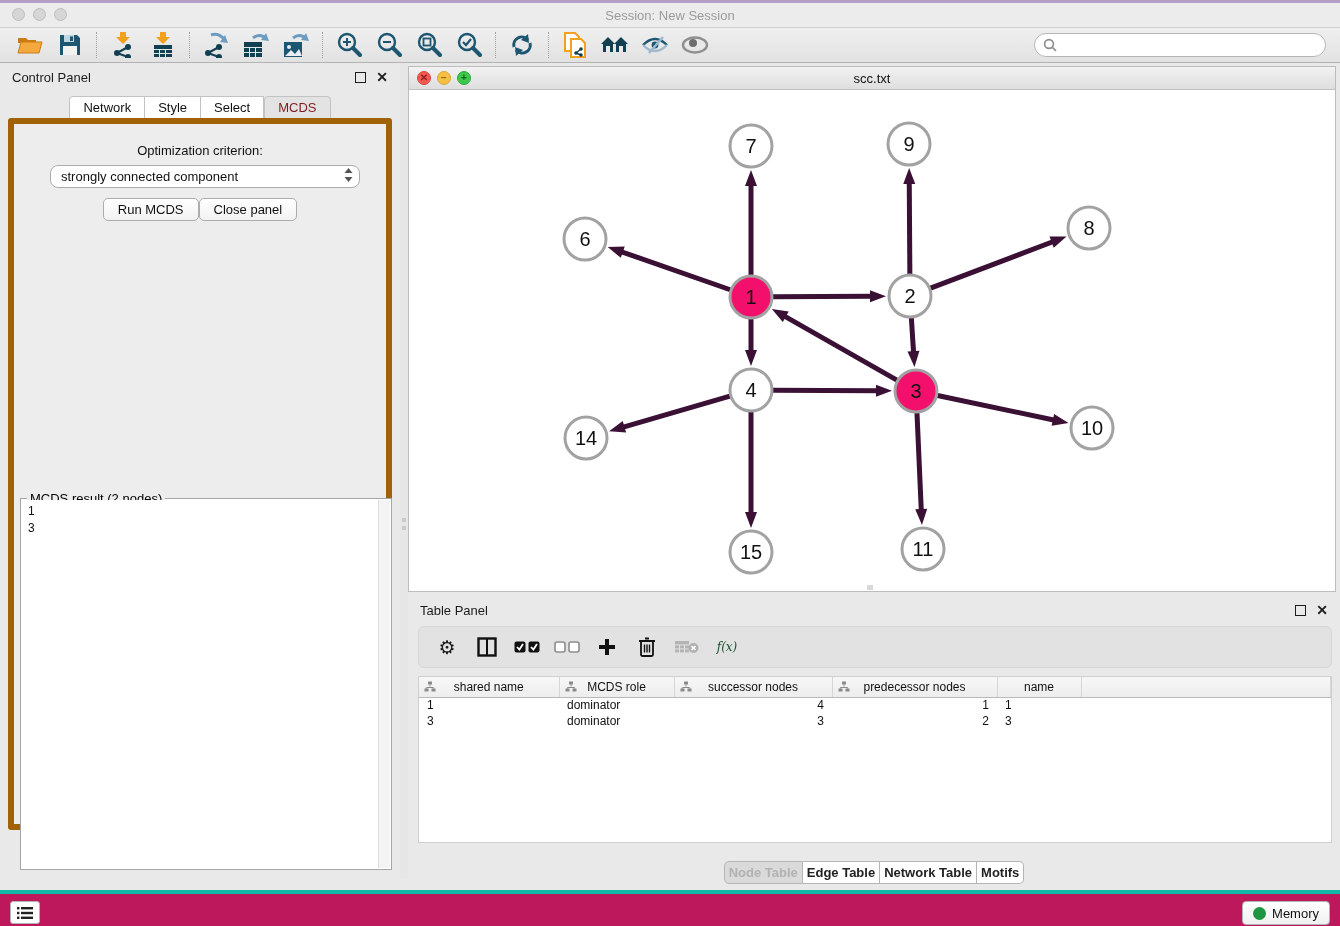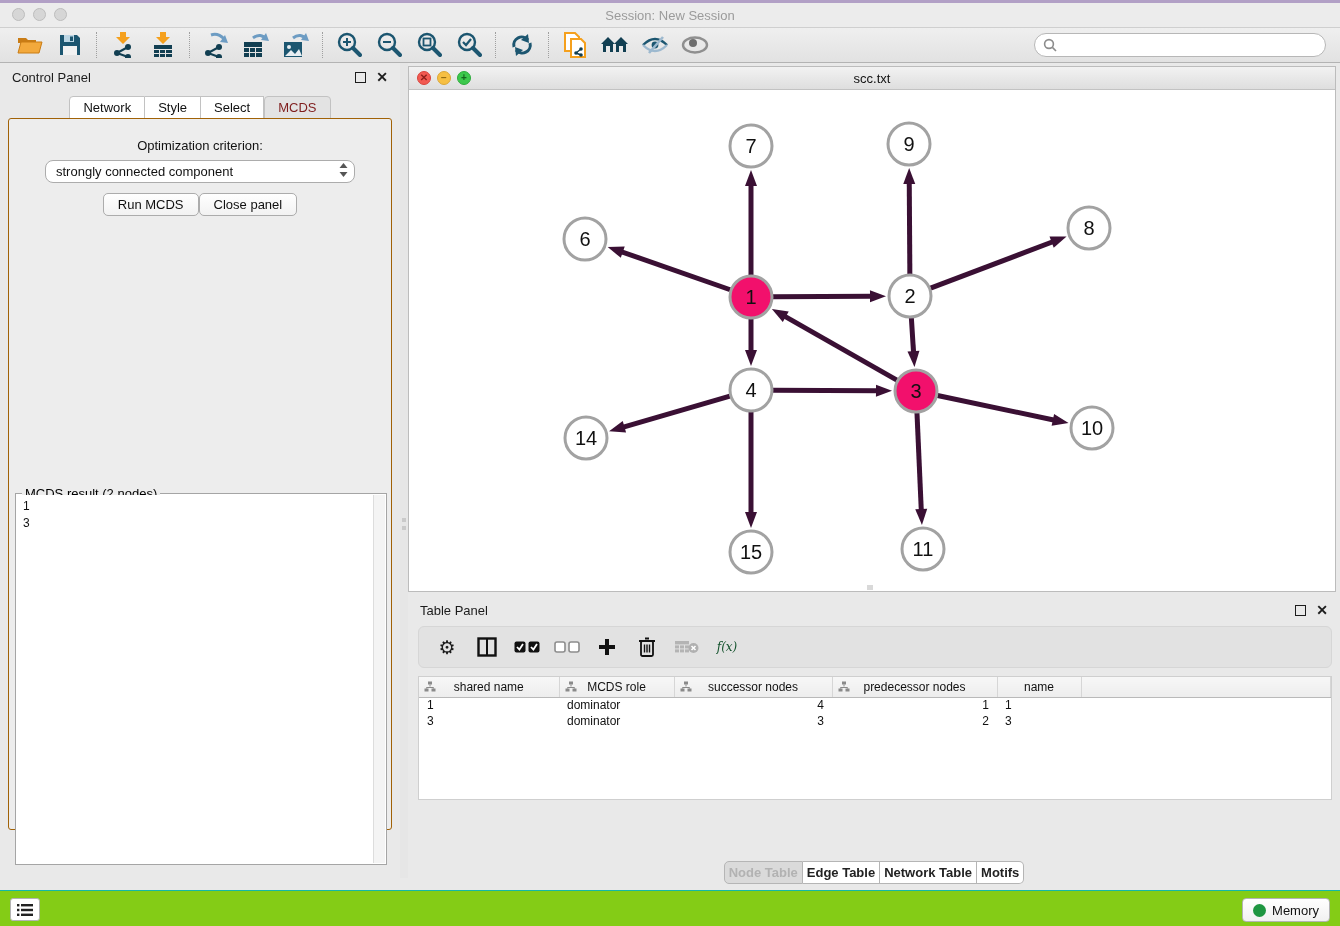--- a/index.html
+++ b/index.html
@@ -33,21 +33,21 @@
   .ph-icons { margin-left:auto; display:flex; gap:10px; align-items:center; }
   .float-box { width:11px; height:11px; border:1.5px solid #1c1c1c; }
   .close-x { font-size:14px; font-weight:bold; color:#1c1c1c; line-height:11px; }
 
   #cp-tabs { position:absolute; left:0; top:33px; width:400px; display:flex; justify-content:center; }
   .cp-tab { font-size:13px; padding:3px 13px; background:#fff; border:1px solid #c2c2c2; border-left:none; color:#111; }
   .cp-tab:first-child { border-left:1px solid #c2c2c2; border-top-left-radius:4px; }
   .cp-tab.mcds { background:#e3e3e3; color:#7f1d1d; border-radius:4px 4px 0 0; border-left:1px solid #c2c2c2; }
 
   #cp-content { position:absolute; left:8px; top:55px; width:384px; height:712px;
-    background:#ededed; border:1px solid #a16207; border-radius:3px; }
+    background:#ededed; border:6px solid #a16207; border-radius:3px; }
   #opt-label { margin-top:19px; text-align:center; font-size:13px; color:#111; }
   #criterion-select { position:absolute; left:36px; top:41px; width:310px; height:23px;
     background:#fff; border:1px solid #acacac; border-radius:8px;
     display:flex; align-items:center; padding:0 6px 0 10px; font-size:13px; color:#111; }
   #criterion-select .sel-arrows { margin-left:auto; }
   #cp-buttons { position:absolute; left:0; top:74px; width:100%; display:flex; justify-content:center; }
   .cp-btn { min-width:95px; height:23px; background:linear-gradient(#ffffff,#f2f2f2);
     border:1px solid #acacac; border-radius:5px; font-size:13px; color:#111;
     display:flex; align-items:center; justify-content:center; padding:0 14px; }
 
@@ -79,40 +79,40 @@
   #net-handle { position:absolute; left:458px; bottom:1px; width:6px; height:5px; background:#d9d9d9; }
 
   
   #table-panel { position:absolute; left:408px; top:596px; width:932px; height:292px; background:#e9e9e9; }
   #tp-toolbar { position:absolute; left:10px; top:30px; width:914px; height:42px; background:#e2e2e2;
     border:1px solid #d6d6d6; border-radius:6px; display:flex; align-items:center; padding:0 10px; gap:4px; }
   .tp-btn { width:36px; height:32px; display:flex; align-items:center; justify-content:center; }
   .gear-glyph { font-size:19px; color:#1a1a1a; }
   .fx-text { font-family:"DejaVu Serif", serif; font-style:italic; font-size:12px; color:#14532d; }
 
-  #node-table { position:absolute; left:10px; top:80px; width:914px; height:124px; background:#fff;
+  #node-table { position:absolute; left:10px; top:80px; width:914px; height:167px; background:#fff;
     border:1px solid #cfcfcf; overflow:hidden; }
   table { border-collapse:collapse; width:100%; table-layout:fixed; }
   thead th { height:20px; background:linear-gradient(#f7f7f7,#ededed); border-bottom:1px solid #b9b9b9;
     border-right:1px solid #d6d6d6; font-weight:normal; font-size:12px; color:#111; position:relative; }
   thead th .th-inner { display:flex; align-items:center; justify-content:center; gap:5px; padding:0 4px; }
   thead th .tree-ico { position:absolute; left:5px; top:4px; }
   tbody td { height:16px; font-size:12px; color:#111; padding:0 8px; white-space:nowrap; overflow:hidden; }
   .c0 { width:140px; } .c1 { width:115px; } .c2 { width:158px; } .c3 { width:165px; } .c4 { width:84px; }
   .c-rest { width:auto; }
   td.c2, td.c3 { text-align:right; }
   td.c0, td.c1, td.c4 { text-align:left; }
 
   #tp-tabs { position:absolute; left:0; bottom:4px; width:932px; display:flex; justify-content:center; }
   .tp-tab { font-size:13px; font-weight:bold; padding:3px 4px; background:#fff; border:1px solid #b5b5b5; border-left:none; color:#222; }
   .tp-tab.active { background:#dadada; color:#b2b2b2; border-left:1px solid #b5b5b5; border-radius:5px 0 0 5px; }
   .tp-tab:last-child { border-radius:0 5px 5px 0; }
 
   
-  #status-bar { position:absolute; left:0; top:890px; width:1340px; height:36px; background:#84cc16; border-top:1px solid #14b8a6; }
+  #status-bar { position:absolute; left:0; top:890px; width:1340px; height:36px; background:#be185d; border-top:4px solid #14b8a6; }
   #list-btn { position:absolute; left:10px; top:7px; width:30px; height:23px; background:#fff; border:1px solid #b3b3b3; border-radius:3px;
     display:flex; align-items:center; justify-content:center; }
   #memory-btn { position:absolute; right:10px; top:7px; height:24px; background:linear-gradient(#fff,#f1f1f1);
     border:1px solid #b3b3b3; border-radius:4px; display:flex; align-items:center; gap:6px; padding:0 10px; font-size:13px; color:#111; }
   #memory-dot { width:13px; height:13px; border-radius:50%; background:#1e9641; }
 </style>
 </head>
 <body>
 
 <div id="app">

